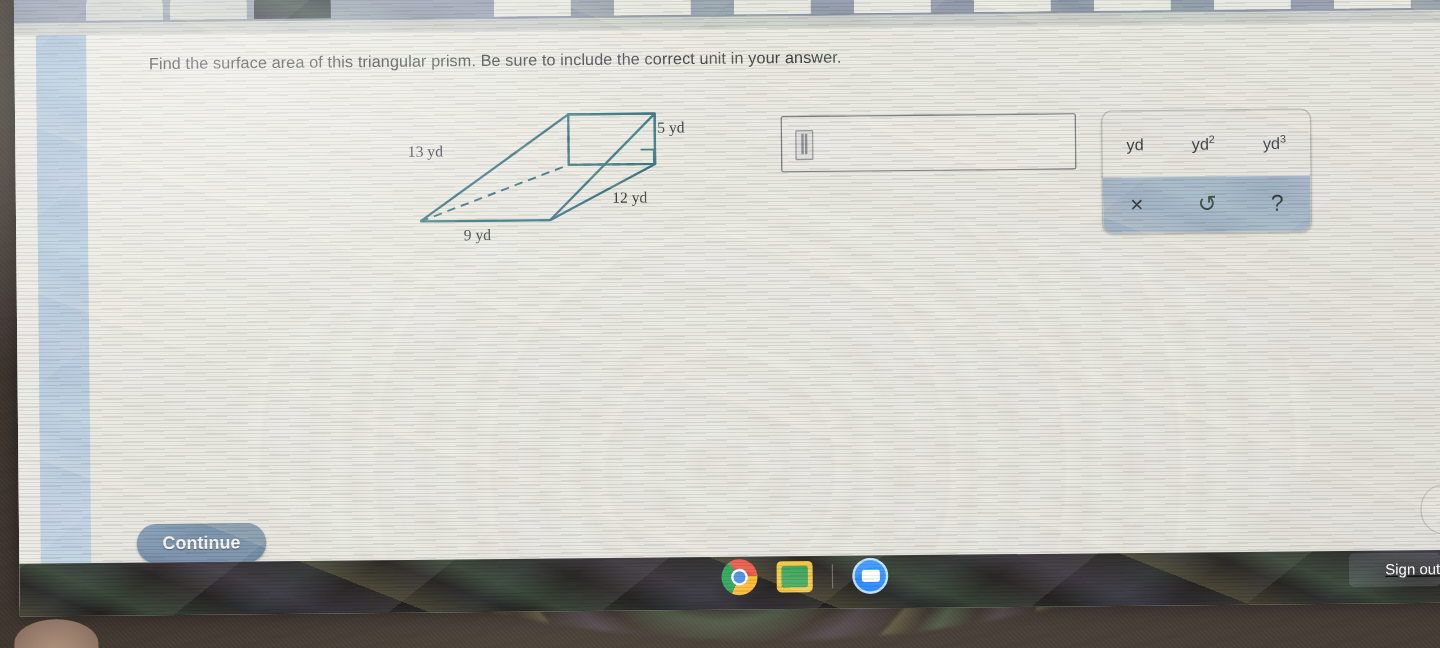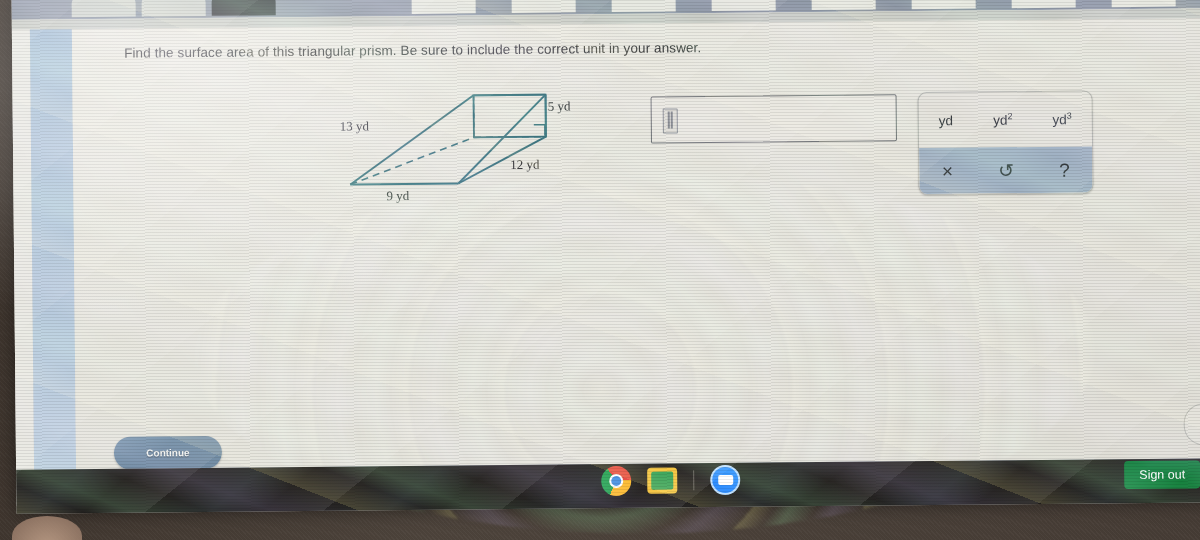--- a/index.html
+++ b/index.html
@@ -105,21 +105,21 @@
     background:#e2e0d9;border:1px solid #b9b9b3;border-top-left-radius:20px;
     border-bottom-left-radius:20px;display:flex;align-items:center;justify-content:flex-end;
     padding-right:4px;}
 
   
   #continue{position:absolute;left:38px;top:408px;width:108px;height:33px;
     background:linear-gradient(180deg,#7d96ad 0%,#6d889f 100%);
     border:1px solid #5f7territory;border-radius:17px;
     display:flex;align-items:center;justify-content:center;cursor:pointer;
     box-shadow:0 1px 2px rgba(0,0,0,.25);}
-  #continue span{font-size:10px;color:#f4f5f3;font-weight:bold;
+  #continue span{font-size:15px;color:#f4f5f3;font-weight:bold;
     text-shadow:0 1px 1px rgba(0,0,0,.35);}
 
   
   #footer{position:absolute;left:0;top:440px;width:100%;height:36px;
     background:linear-gradient(180deg,#c8d4e1 0%,#a9bed2 100%);}
   #copyright{position:absolute;left:780px;top:5px;font-size:10.5px;color:#2c3a48;white-space:nowrap;}
   #terms{position:absolute;left:1060px;top:5px;font-size:10.5px;color:#1d4c7a;
     text-decoration:underline;cursor:pointer;white-space:nowrap;}
 
   
@@ -132,22 +132,22 @@
   #ic-chrome:after{content:"";position:absolute;left:8px;top:8px;width:14px;height:14px;
     border-radius:50%;background:#4a90e2;border:2px solid #fff;box-sizing:border-box;}
   #ic-classroom{width:30px;height:26px;border-radius:4px;background:#f5c542;
     display:flex;align-items:center;justify-content:center;}
   #ic-classroom:after{content:"";width:22px;height:18px;border-radius:2px;background:#37a35a;}
   #divider{width:1px;height:20px;background:#6b6761;}
   #ic-zoom{background:#2d8cff;border:2px solid #bfe0ff;box-sizing:border-box;
     display:flex;align-items:center;justify-content:center;}
   #ic-zoom:after{content:"";width:15px;height:10px;border-radius:2px;background:#fff;}
   #signout{position:absolute;left:1108px;top:478px;width:76px;height:28px;
-    background:#15803d;border-radius:4px;display:flex;align-items:center;justify-content:center;
-    cursor:pointer;}
+    background:#404040;border-radius:4px;display:flex;align-items:center;justify-content:flex-end;
+    cursor:pointer;text-decoration:underline;}
   #signout span{font-size:12.5px;color:#fff;}
   #thumb{position:absolute;left:12px;top:516px;width:70px;height:40px;border-radius:50% 50% 0 0;
     background:radial-gradient(ellipse at 50% 80%, #c9a890, #8d7160);opacity:.85;}
 </style>
 </head>
 <body>
 
 <div id="photo">
   <div id="bezel-grain"></div>
 

